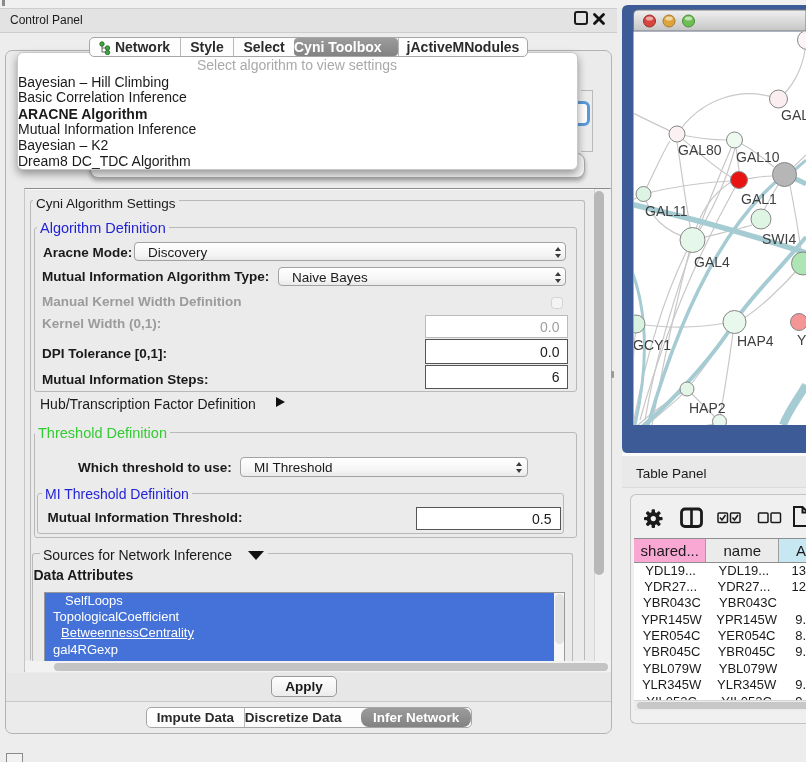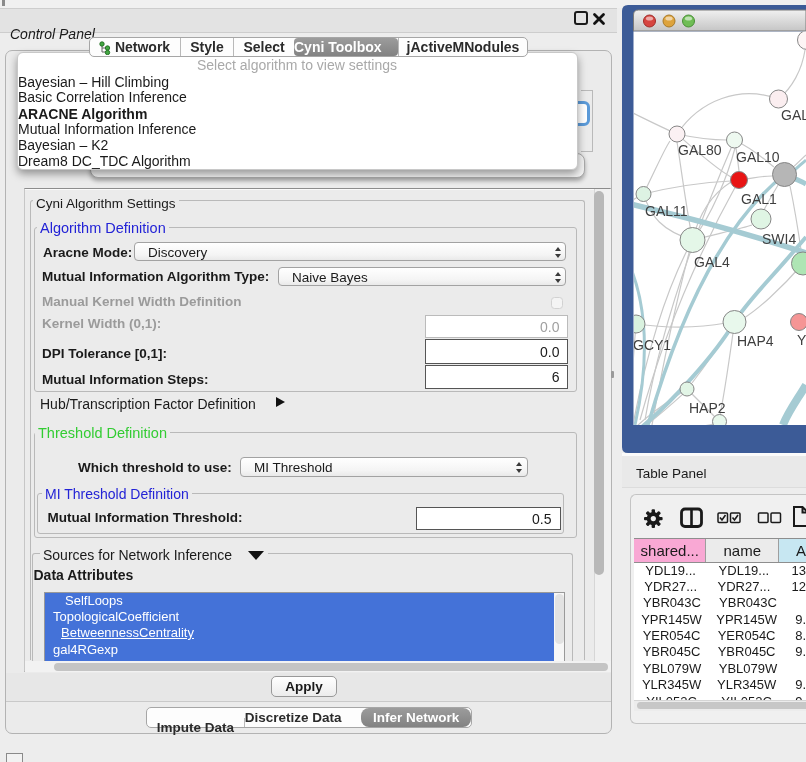--- a/index.html
+++ b/index.html
@@ -14,21 +14,21 @@
 .updn:after { content:""; position:absolute; left:0; top:8px; border-left:3px solid transparent; border-right:3px solid transparent; border-top:4px solid #3a3a3a; }
 .fld { position:absolute; background:#fff; text-align:right; font-size:14px; }
 .b { font-weight:bold; }
 </style></head>
 <body>
 
 <div class="a" style="left:0;top:0;width:806px;height:8px;background:#f0f0f0;"></div>
 <div class="a" style="left:2px;top:0;width:3px;height:6px;background:#8a8a8a;"></div>
 
 <div class="a" style="left:0;top:8px;width:617px;height:25px;background:#e3e3e3;border-top:1px solid #cdcdcd;border-bottom:1px solid #cdcdcd;"></div>
-<div class="a" style="left:10px;top:26px;font-size:14px;font-style:italic;">Control Panel</div>
+<div class="a" style="left:10px;top:13px;font-size:12px;">Control Panel</div>
 <div class="a" style="left:574px;top:11px;width:14px;height:14px;border:2px solid #1a1a1a;border-radius:3px;"></div>
 <svg class="a" style="left:592px;top:12px;" width="14" height="14">
     <path d="M2.5 2.5 L11.5 11.5 M11.5 2.5 L2.5 11.5" stroke="#111" stroke-width="2.8" stroke-linecap="round"></path>
   </svg>
 
 <div class="a" style="left:5px;top:49.5px;width:607px;height:684.5px;background:#ebebeb;border:1px solid #b3b3b3;border-radius:7px;"></div>
 
 <div class="a" style="left:24px;top:188px;width:587px;height:484px;background:#ebebeb;border-top:1px solid #8c8c8c;border-left:1px solid #c6c6c6;border-right:1px solid #c6c6c6;border-bottom:1px solid #ababab;box-shadow:inset 0 1px 0 #fafafa;"></div>
 
 <div class="grp" style="left:30px;top:200px;width:555px;height:460px;border-bottom:none;border-radius:3px 3px 0 0;"></div>
@@ -99,21 +99,21 @@
 <div class="a" style="left:594px;top:191px;width:10px;height:384px;background:#b8b8b8;border-radius:5px;"></div>
 
 <div class="a" style="left:560px;top:101px;width:30px;height:25px;border:3px solid #5b9ad8;border-radius:6px;background:#fff;"></div>
 <div class="a" style="left:581px;top:90px;width:12px;height:62px;border-right:1px solid #b9b9b9;border-top:1px solid #b9b9b9;border-bottom:1px solid #b9b9b9;"></div>
 <div class="a" style="left:90px;top:153px;width:495px;height:25px;background:#f2f2f2;border:1px solid #a9a9a9;border-radius:8px;box-shadow:0 3px 4px rgba(0,0,0,0.3);"></div>
 
 <div class="a" style="left:6px;top:673px;width:605px;height:29px;background:#e7e7e7;border-bottom:1px solid #c9c9c9;"></div>
 <div class="a" style="left:271px;top:676px;width:66px;height:21px;background:linear-gradient(#ffffff,#ececec);border:1px solid #999;border-radius:5px;text-align:center;line-height:19px;font-weight:600;">Apply</div>
 
 <div class="a" style="left:146px;top:707px;width:326px;height:21px;background:#fdfdfd;border:1px solid #a6a6a6;border-radius:5px;display:flex;">
-  <div class="b" style="width:98px;text-align:center;line-height:19px;color:#2b2b2b;border-right:1px solid #b9b9b9;margin-top:10px;">Impute Data</div>
+  <div class="b" style="width:98px;text-align:center;line-height:19px;color:#2b2b2b;border-right:1px solid #b9b9b9;">Impute Data</div>
   <div class="b" style="width:117px;text-align:left;line-height:19px;color:#2b2b2b;">Discretize Data</div>
   <div class="b" style="width:110px;text-align:center;line-height:19px;color:#fff;background:linear-gradient(#9c9c9c,#828282);border-radius:8px;">Infer Network</div>
 </div>
 
 <div class="a" style="left:17px;top:52px;width:561px;height:118px;background:#fff;border:1px solid #c8c8c8;border-radius:6px;box-shadow:0 4px 9px rgba(0,0,0,0.38);z-index:20;"></div>
 <div class="a" style="left:16px;top:56.5px;width:562px;text-align:center;color:#a9a9a9;font-size:14px;z-index:21;">Select algorithm to view settings</div>
 <div class="a" style="left:18px;top:73.5px;font-size:14px;z-index:21;">Bayesian – Hill Climbing</div>
 <div class="a" style="left:18px;top:89.2px;font-size:14px;z-index:21;">Basic Correlation Inference</div>
 <div class="a b" style="left:18px;top:105.6px;font-size:14px;z-index:21;">ARACNE Algorithm</div>
 <div class="a" style="left:18px;top:121.2px;font-size:14px;z-index:21;">Mutual Information Inference</div>

